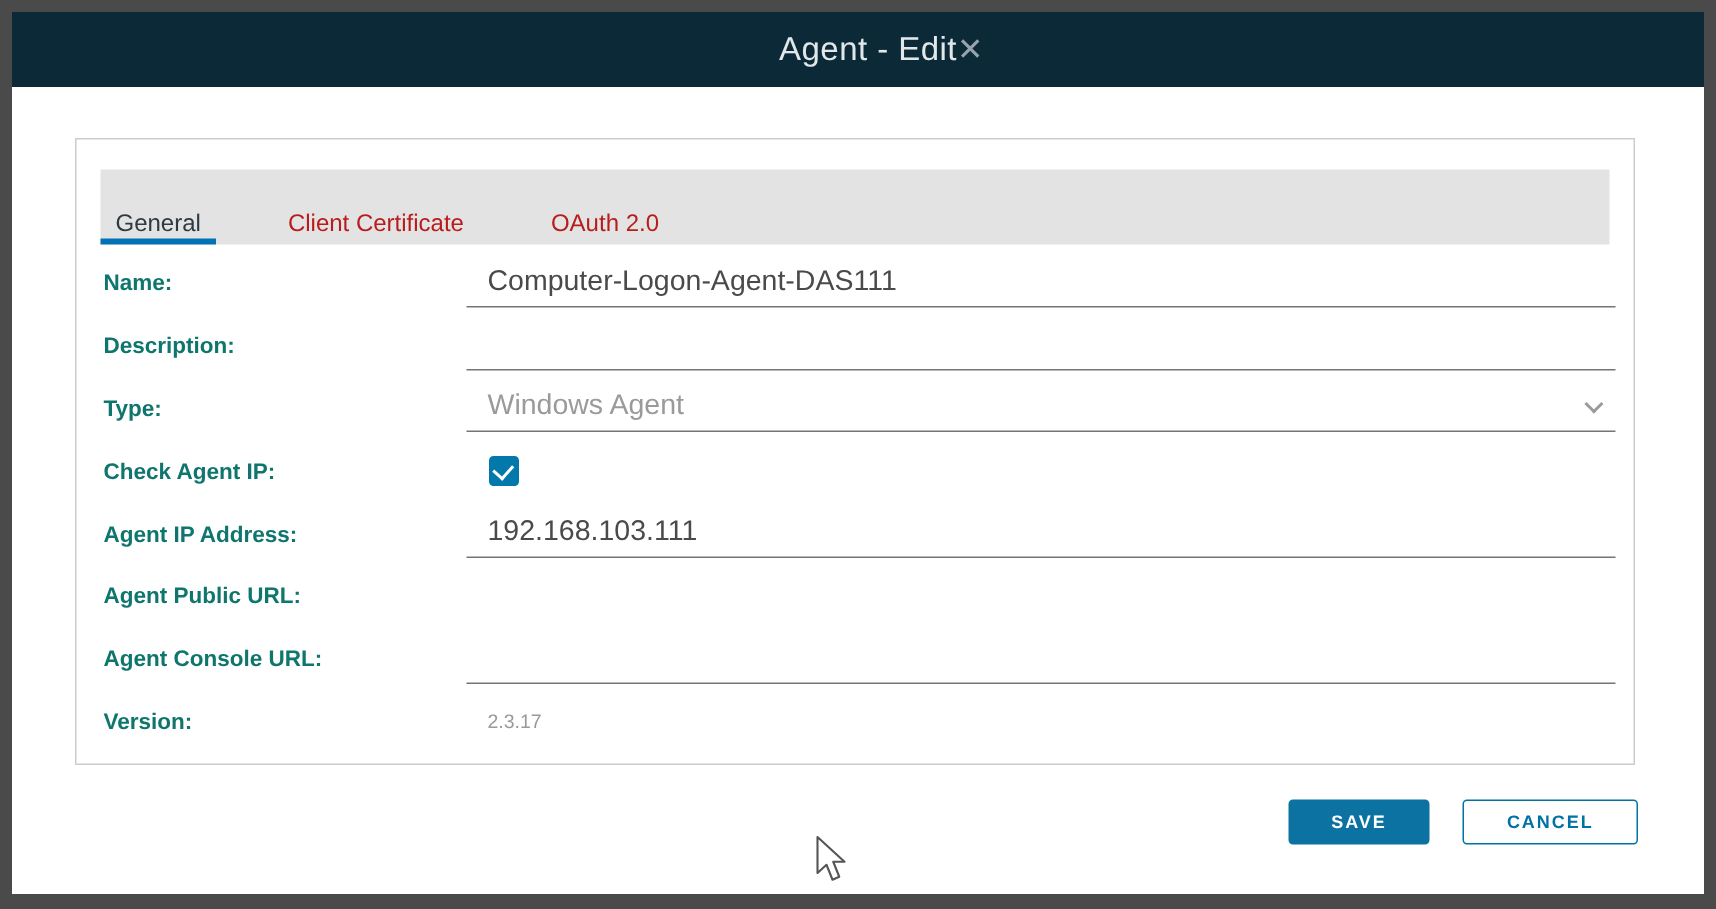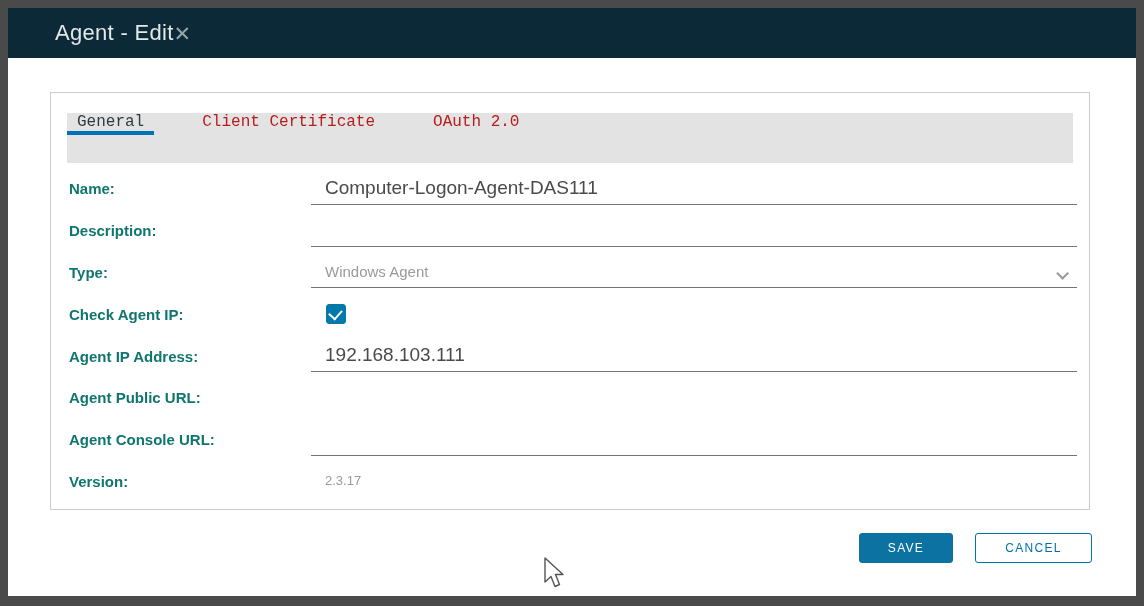--- a/index.html
+++ b/index.html
@@ -22,21 +22,21 @@
     display: flex;
     flex-direction: column;
   }
 
   
   .modal-header {
     height: 50px;
     background: #0b2936;
     display: flex;
     align-items: center;
-    justify-content: flex-start;
+    justify-content: center;
     padding: 0 16px 0 47px;
     flex: 0 0 auto;
   }
   .modal-title {
     color: #e2e7ea;
     font-size: 22px;
     font-weight: 400;
     letter-spacing: 0.3px;
   }
   .close-btn {
@@ -58,23 +58,22 @@
     background: #ffffff;
   }
 
   
   .tabbar {
     position: absolute;
     left: 16px; top: 20px;
     width: 1006px; height: 50px;
     background: #e3e3e3;
     display: flex;
-    align-items: flex-start;
+    align-items: flex-end;
     padding-left: 0;
-    font-family: Liberation Mono, monospace;
   }
   .tab {
     display: flex;
     align-items: center;
     padding: 0 10px;
     margin-right: 38px;
     font-size: 16px;
     color: #b91c1c;
     border-bottom: 4px solid transparent;
     cursor: pointer;
@@ -119,25 +118,25 @@
     outline: none;
     background: transparent;
     font-family: "Liberation Sans", sans-serif;
     font-size: 19px;
     color: #4a4a4a;
     padding-left: 14px;
   }
   .select-box {
     width: 100%;
     display: flex;
-    align-items: flex-end;
+    align-items: center;
     justify-content: space-between;
     padding-left: 14px;
     padding-right: 12px;
-    font-size: 15px;
+    font-size: 19px;
     color: #9a9a9a;
   }
   .chevron {
     width: 9px; height: 9px;
     border-right: 2px solid #9a9a9a;
     border-bottom: 2px solid #9a9a9a;
     transform: rotate(45deg) translateY(-3px);
   }
   .readonly-value {
     font-size: 13px;
@@ -170,21 +169,21 @@
     top: 525px;
     display: flex;
     justify-content: flex-end;
     gap: 22px;
   }
   .btn {
     height: 30px;
     border-radius: 3px;
     font-family: "Liberation Sans", sans-serif;
     font-size: 12px;
-    font-weight: 400;
+    font-weight: 700;
     letter-spacing: 1.3px;
     cursor: pointer;
     display: flex;
     align-items: center;
     justify-content: center;
   }
   .btn-primary {
     width: 94px;
     background: #0c72a2;
     color: #ffffff;

